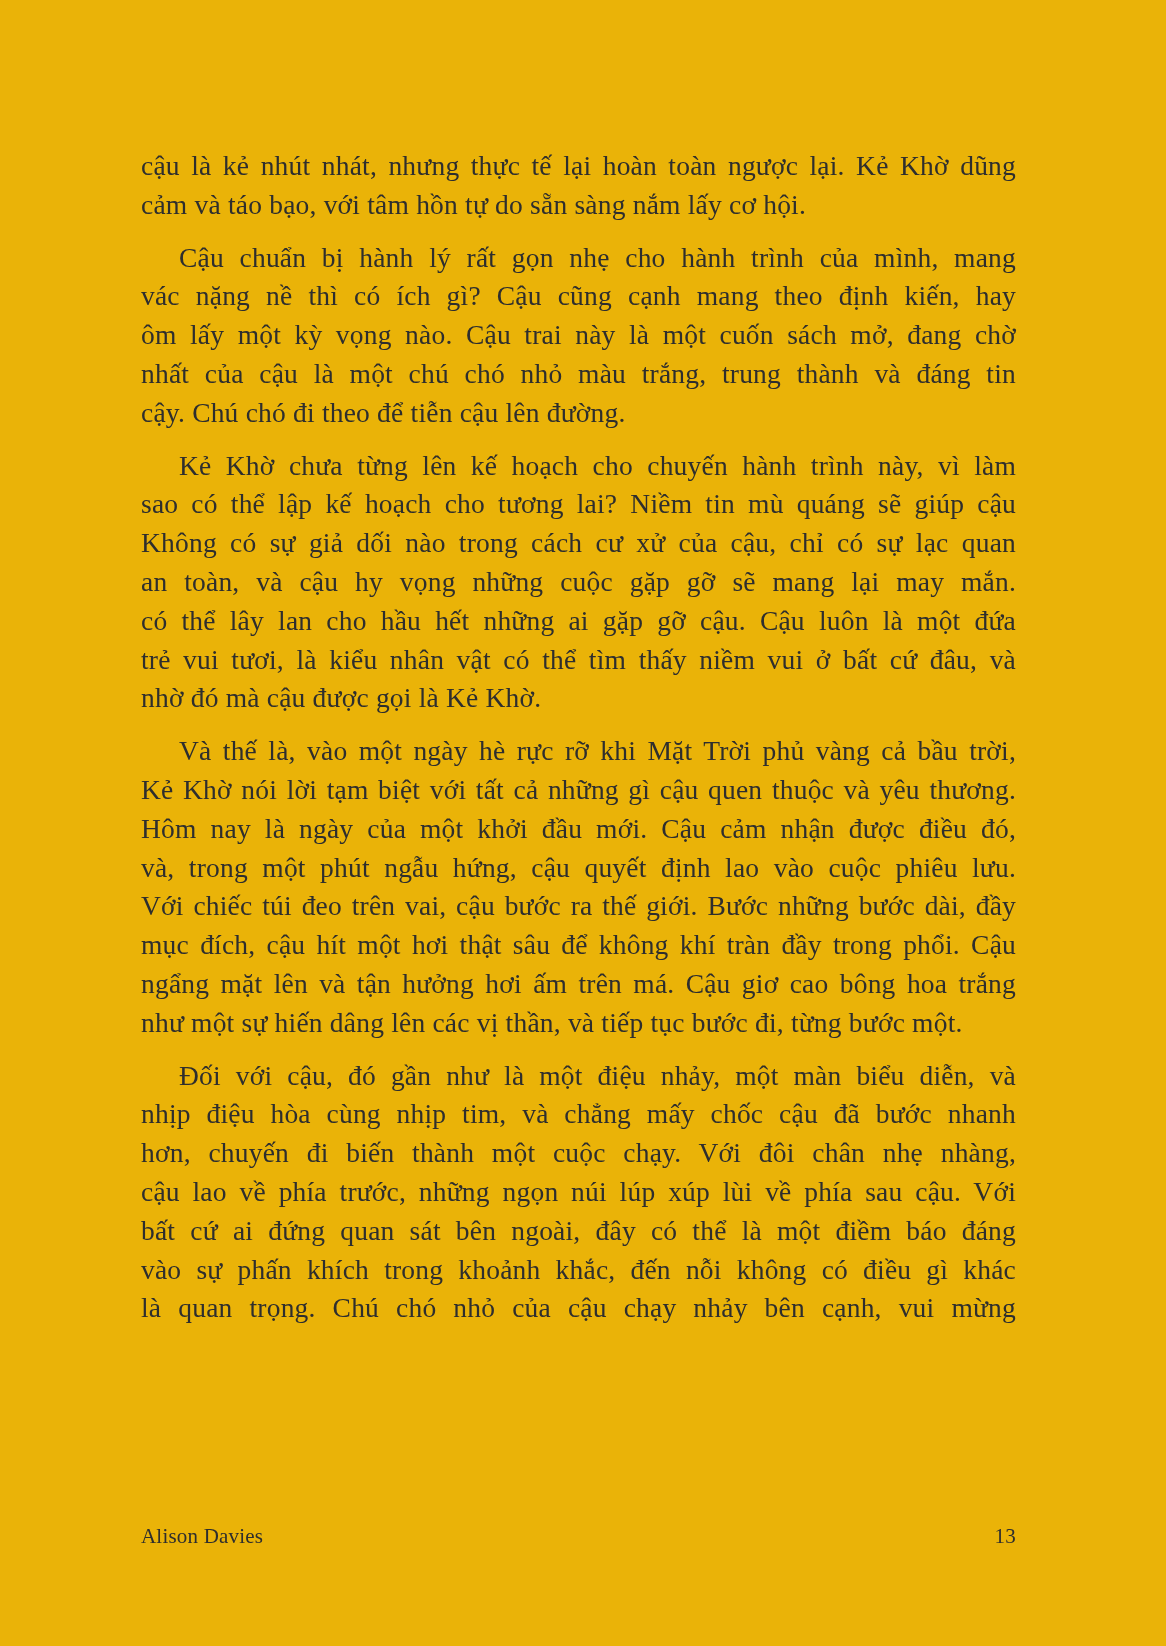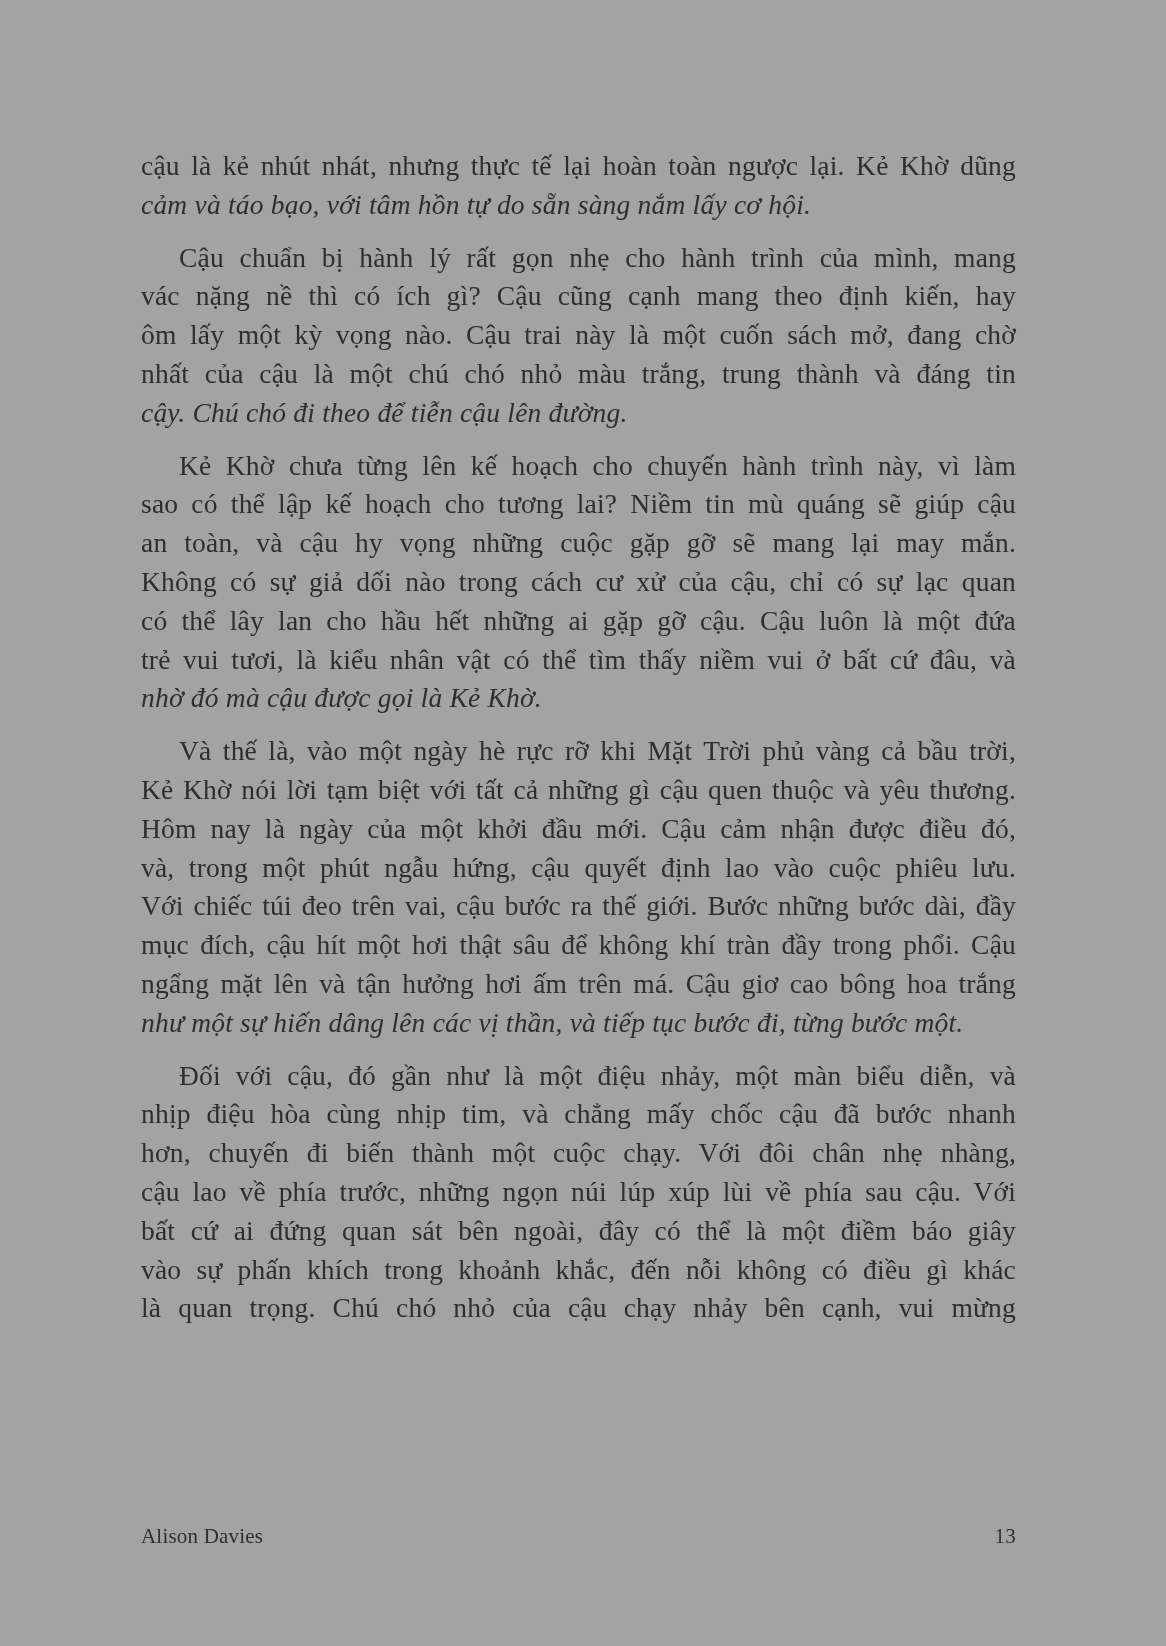--- a/index.html
+++ b/index.html
@@ -4,21 +4,21 @@
 <style>
   html, body {
     margin: 0;
     padding: 0;
     background: #ffffff;
   }
   .page {
     position: relative;
     width: 1166px;
     height: 1646px;
-    background: #a3a3a3;
+    background: #eab308;
     font-family: "Liberation Serif", serif;
     overflow: hidden;
   }
   .body-text {
     position: absolute;
     left: 141px;
     top: 147px;
     width: 875px;
     font-size: 27.5px;
     line-height: 38.8px;
@@ -27,21 +27,20 @@
   }
   .para {
     margin: 0 0 14px 0;
   }
   .line {
     text-align: justify;
     text-align-last: justify;
   }
   .line-last {
     text-align-last: left;
-    font-style: italic;
   }
   .line-indent {
     text-indent: 38px;
   }
   .footer {
     position: absolute;
     left: 141px;
     top: 1523px;
     width: 875px;
     display: flex;
@@ -65,42 +64,42 @@
       <div class="para">
         <div class="line line-indent">Cậu chuẩn bị hành lý rất gọn nhẹ cho hành trình của mình, mang</div>
         <div class="line">vác nặng nề thì có ích gì? Cậu cũng cạnh mang theo định kiến, hay</div>
         <div class="line">ôm lấy một kỳ vọng nào. Cậu trai này là một cuốn sách mở, đang chờ</div>
         <div class="line">nhất của cậu là một chú chó nhỏ màu trắng, trung thành và đáng tin</div>
         <div class="line line-last">cậy. Chú chó đi theo để tiễn cậu lên đường.</div>
       </div>
       <div class="para">
         <div class="line line-indent">Kẻ Khờ chưa từng lên kế hoạch cho chuyến hành trình này, vì làm</div>
         <div class="line">sao có thể lập kế hoạch cho tương lai? Niềm tin mù quáng sẽ giúp cậu</div>
+        <div class="line">Không có sự giả dối nào trong cách cư xử của cậu, chỉ có sự lạc quan</div>
         <div class="line">an toàn, và cậu hy vọng những cuộc gặp gỡ sẽ mang lại may mắn.</div>
-        <div class="line">Không có sự giả dối nào trong cách cư xử của cậu, chỉ có sự lạc quan</div>
         <div class="line">có thể lây lan cho hầu hết những ai gặp gỡ cậu. Cậu luôn là một đứa</div>
         <div class="line">trẻ vui tươi, là kiểu nhân vật có thể tìm thấy niềm vui ở bất cứ đâu, và</div>
         <div class="line line-last">nhờ đó mà cậu được gọi là Kẻ Khờ.</div>
       </div>
       <div class="para">
         <div class="line line-indent">Và thế là, vào một ngày hè rực rỡ khi Mặt Trời phủ vàng cả bầu trời,</div>
         <div class="line">Kẻ Khờ nói lời tạm biệt với tất cả những gì cậu quen thuộc và yêu thương.</div>
         <div class="line">Hôm nay là ngày của một khởi đầu mới. Cậu cảm nhận được điều đó,</div>
         <div class="line">và, trong một phút ngẫu hứng, cậu quyết định lao vào cuộc phiêu lưu.</div>
         <div class="line">Với chiếc túi đeo trên vai, cậu bước ra thế giới. Bước những bước dài, đầy</div>
         <div class="line">mục đích, cậu hít một hơi thật sâu để không khí tràn đầy trong phổi. Cậu</div>
         <div class="line">ngẩng mặt lên và tận hưởng hơi ấm trên má. Cậu giơ cao bông hoa trắng</div>
         <div class="line line-last">như một sự hiến dâng lên các vị thần, và tiếp tục bước đi, từng bước một.</div>
       </div>
       <div class="para">
         <div class="line line-indent">Đối với cậu, đó gần như là một điệu nhảy, một màn biểu diễn, và</div>
         <div class="line">nhịp điệu hòa cùng nhịp tim, và chẳng mấy chốc cậu đã bước nhanh</div>
         <div class="line">hơn, chuyến đi biến thành một cuộc chạy. Với đôi chân nhẹ nhàng,</div>
         <div class="line">cậu lao về phía trước, những ngọn núi lúp xúp lùi về phía sau cậu. Với</div>
-        <div class="line">bất cứ ai đứng quan sát bên ngoài, đây có thể là một điềm báo giây</div>
+        <div class="line">bất cứ ai đứng quan sát bên ngoài, đây có thể là một điềm báo đáng</div>
         <div class="line">vào sự phấn khích trong khoảnh khắc, đến nỗi không có điều gì khác</div>
         <div class="line">là quan trọng. Chú chó nhỏ của cậu chạy nhảy bên cạnh, vui mừng</div>
       </div>
     </div>
   <div class="footer">
     <span>Alison Davies</span>
     <span>13</span>
   </div>
 </div>
 

